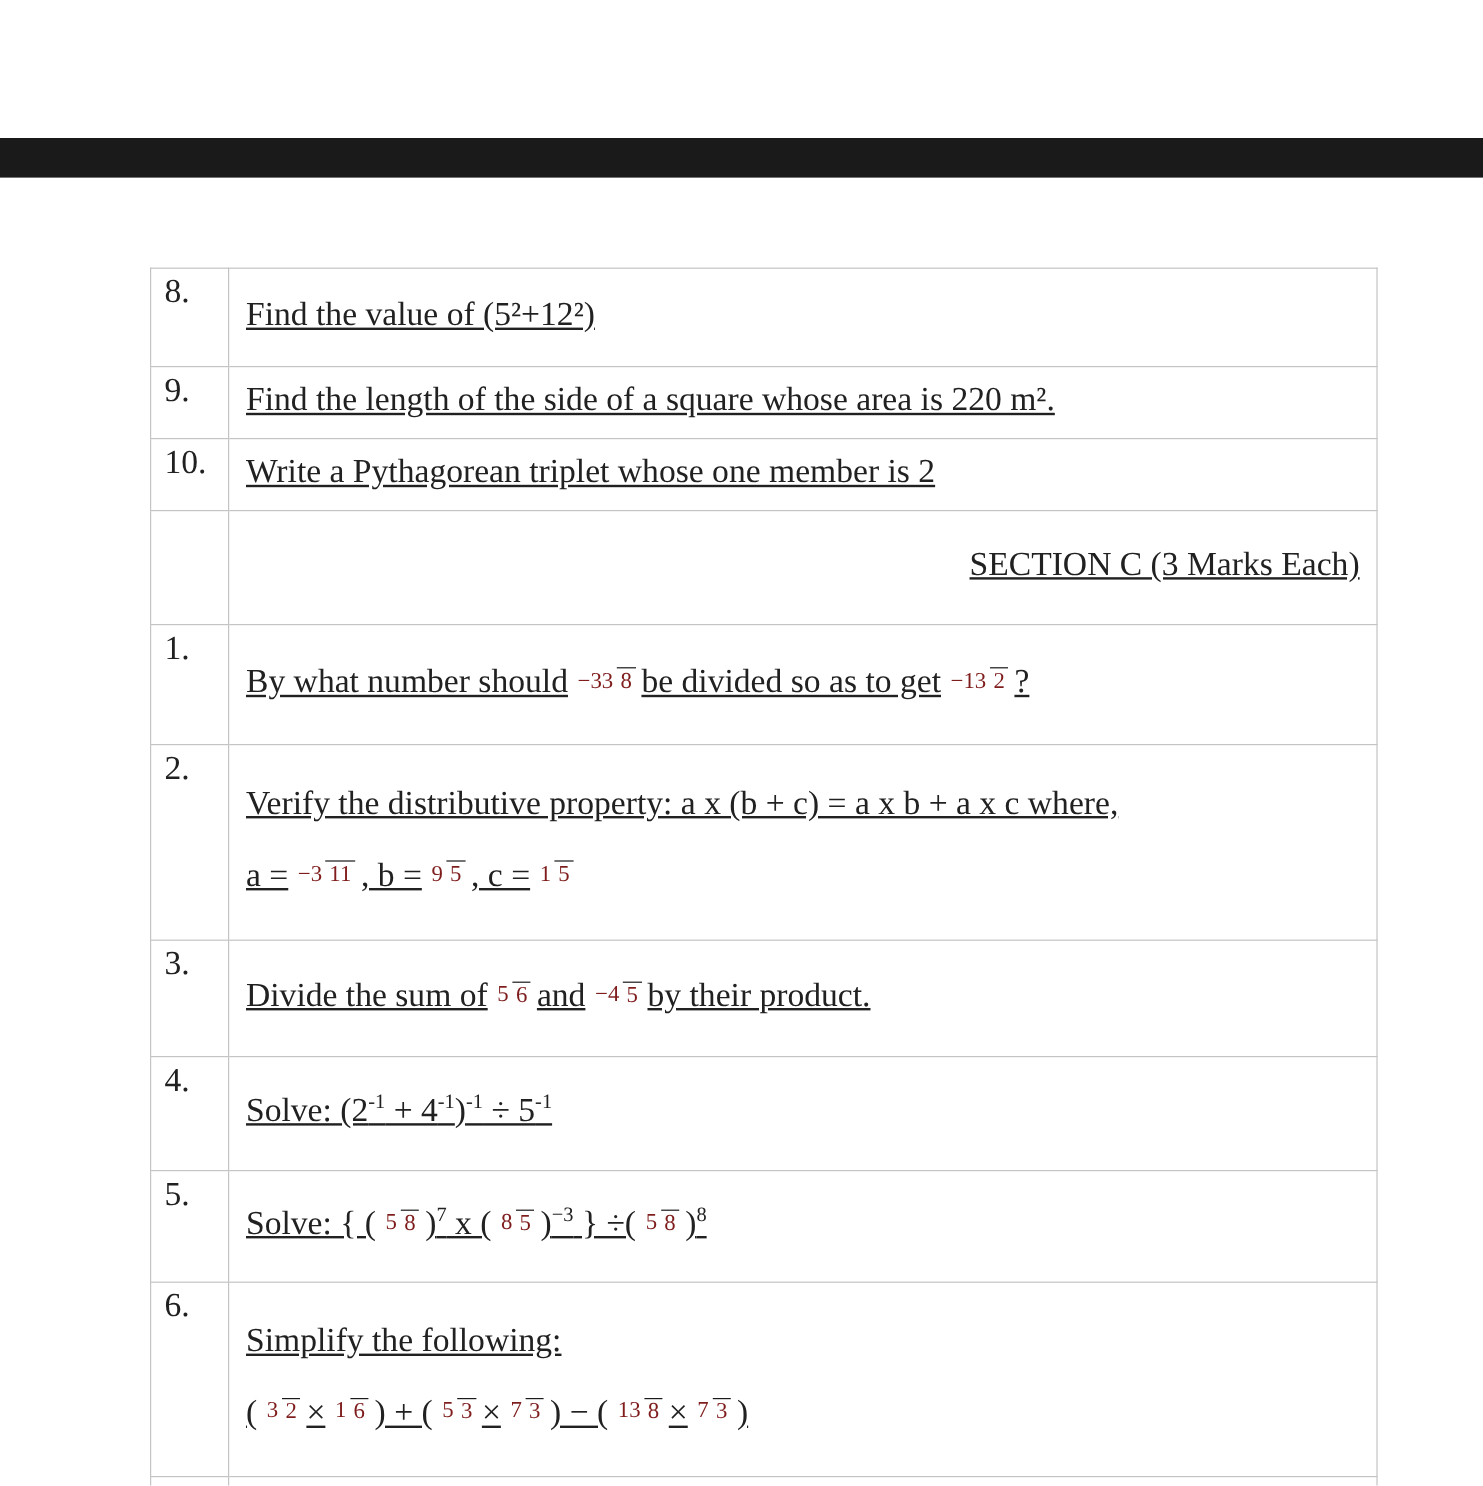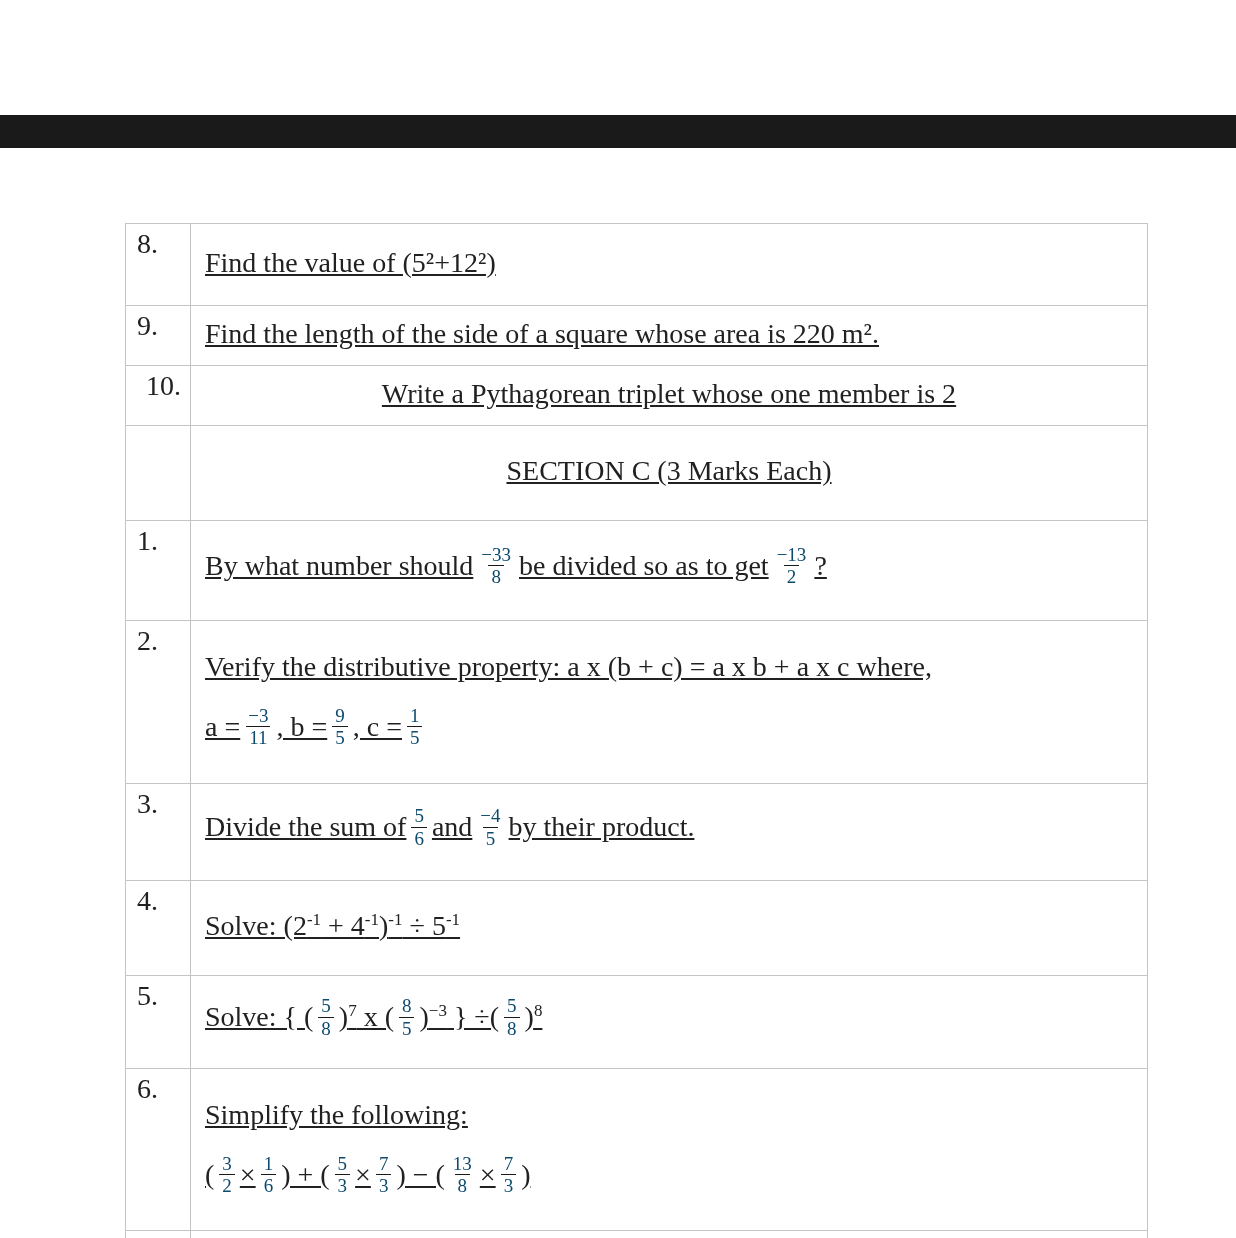--- a/index.html
+++ b/index.html
@@ -30,46 +30,46 @@
     vertical-align: top;
     padding: 4px 0 0 11px;
     font-size: 28px;
   }
   td.body {
     vertical-align: middle;
     padding: 6px 14px 10px 14px;
     line-height: 1.35;
     text-decoration: underline;
   }
-  tr.r-sec td.body { text-align: center; }
+  tr.r-sec td.body { text-align: right; }
   .frac {
     display: inline-flex;
-    flex-direction: column;
+    flex-direction: row;
     align-items: center;
     vertical-align: middle;
     font-size: 19px;
     line-height: 1.12;
     margin: 0 5px;
     position: relative;
     top: -3px;
-    color: #0c4a6e;
+    color: #7f1d1d;
     justify-content: space-between;
   }
   .frac .fnum { padding: 0 3px; }
   .frac .fden { border-top: 1.6px solid #1a1a1a; padding: 0 3px; }
   sup.exp {
     font-size: 17px;
     line-height: 0;
     vertical-align: super;
   }
   .line2 { margin-top: 22px; }
   
   tr.r-q8  { height: 82px;  }
   tr.r-q9  { height: 60px;  }
-  tr.r-q10 { height: 60px; text-align: center;  }
+  tr.r-q10 { height: 60px;  }
   tr.r-sec { height: 95px;  }
   tr.r-c1  { height: 100px; }
   tr.r-c2  { height: 163px; }
   tr.r-c3  { height: 97px;  }
   tr.r-c4  { height: 95px;  }
   tr.r-c5  { height: 93px;  }
   tr.r-c6  { height: 162px; }
   tr.r-next { height: 70px; }
 </style>
 </head>

